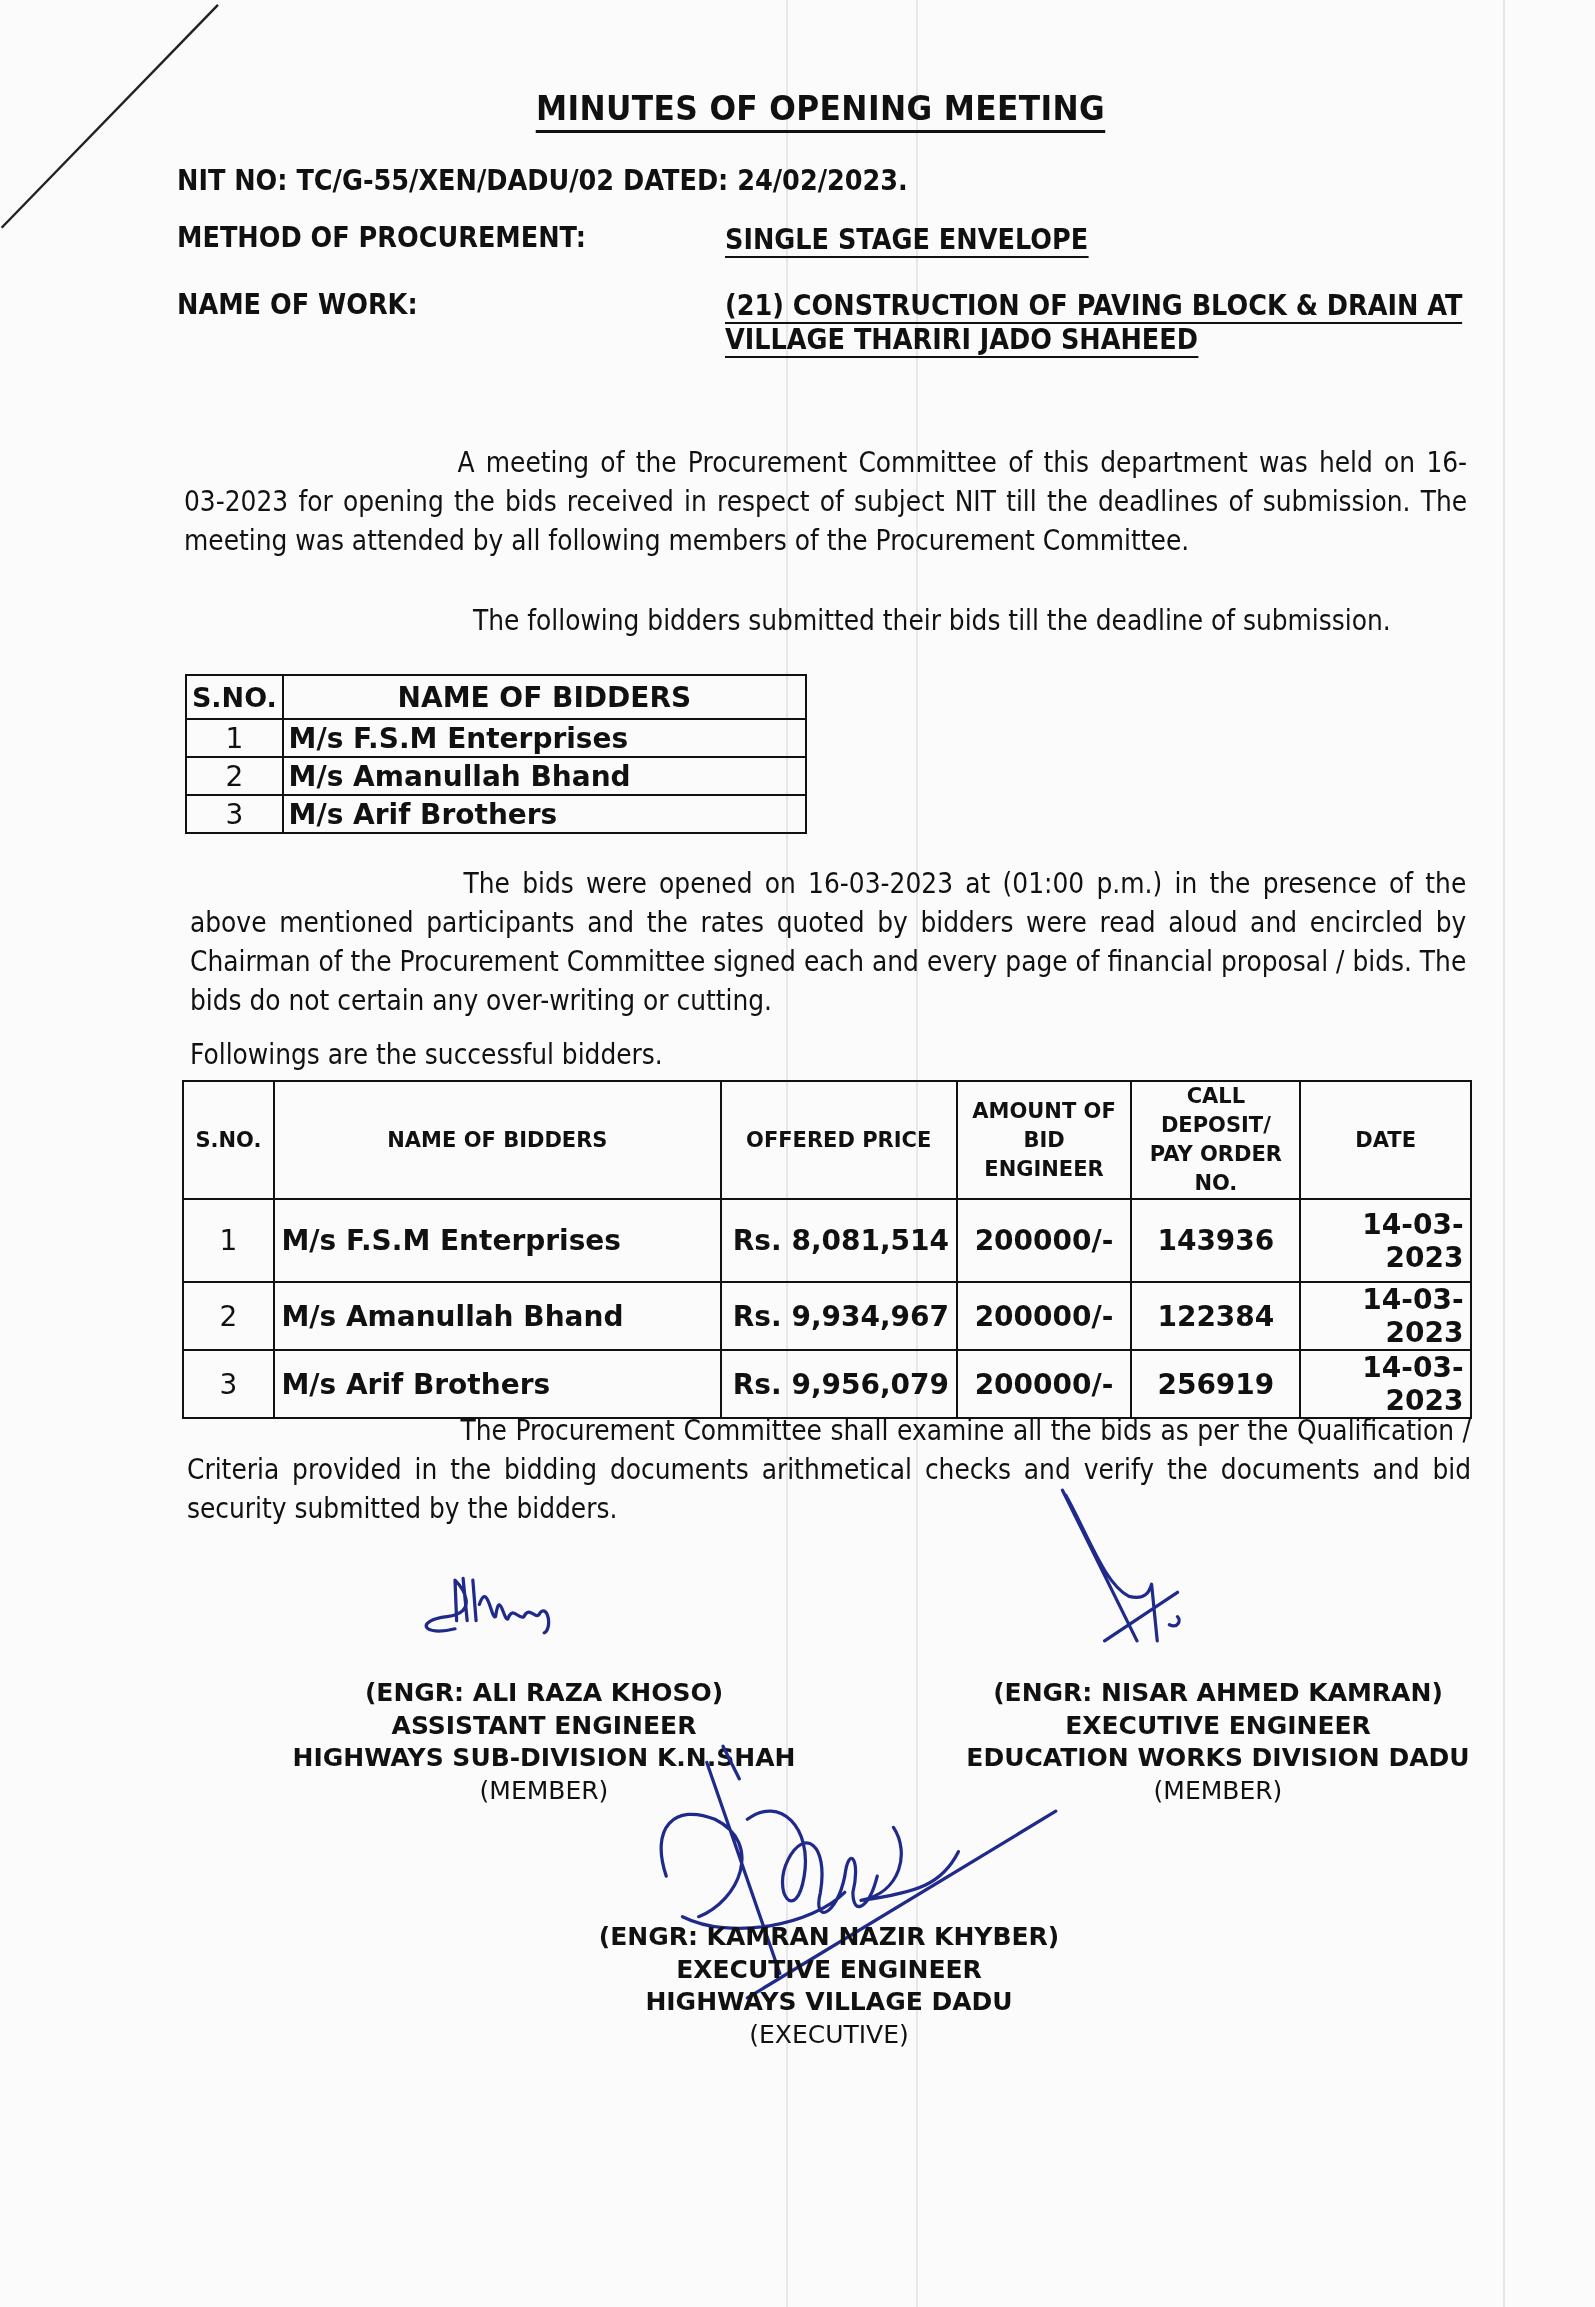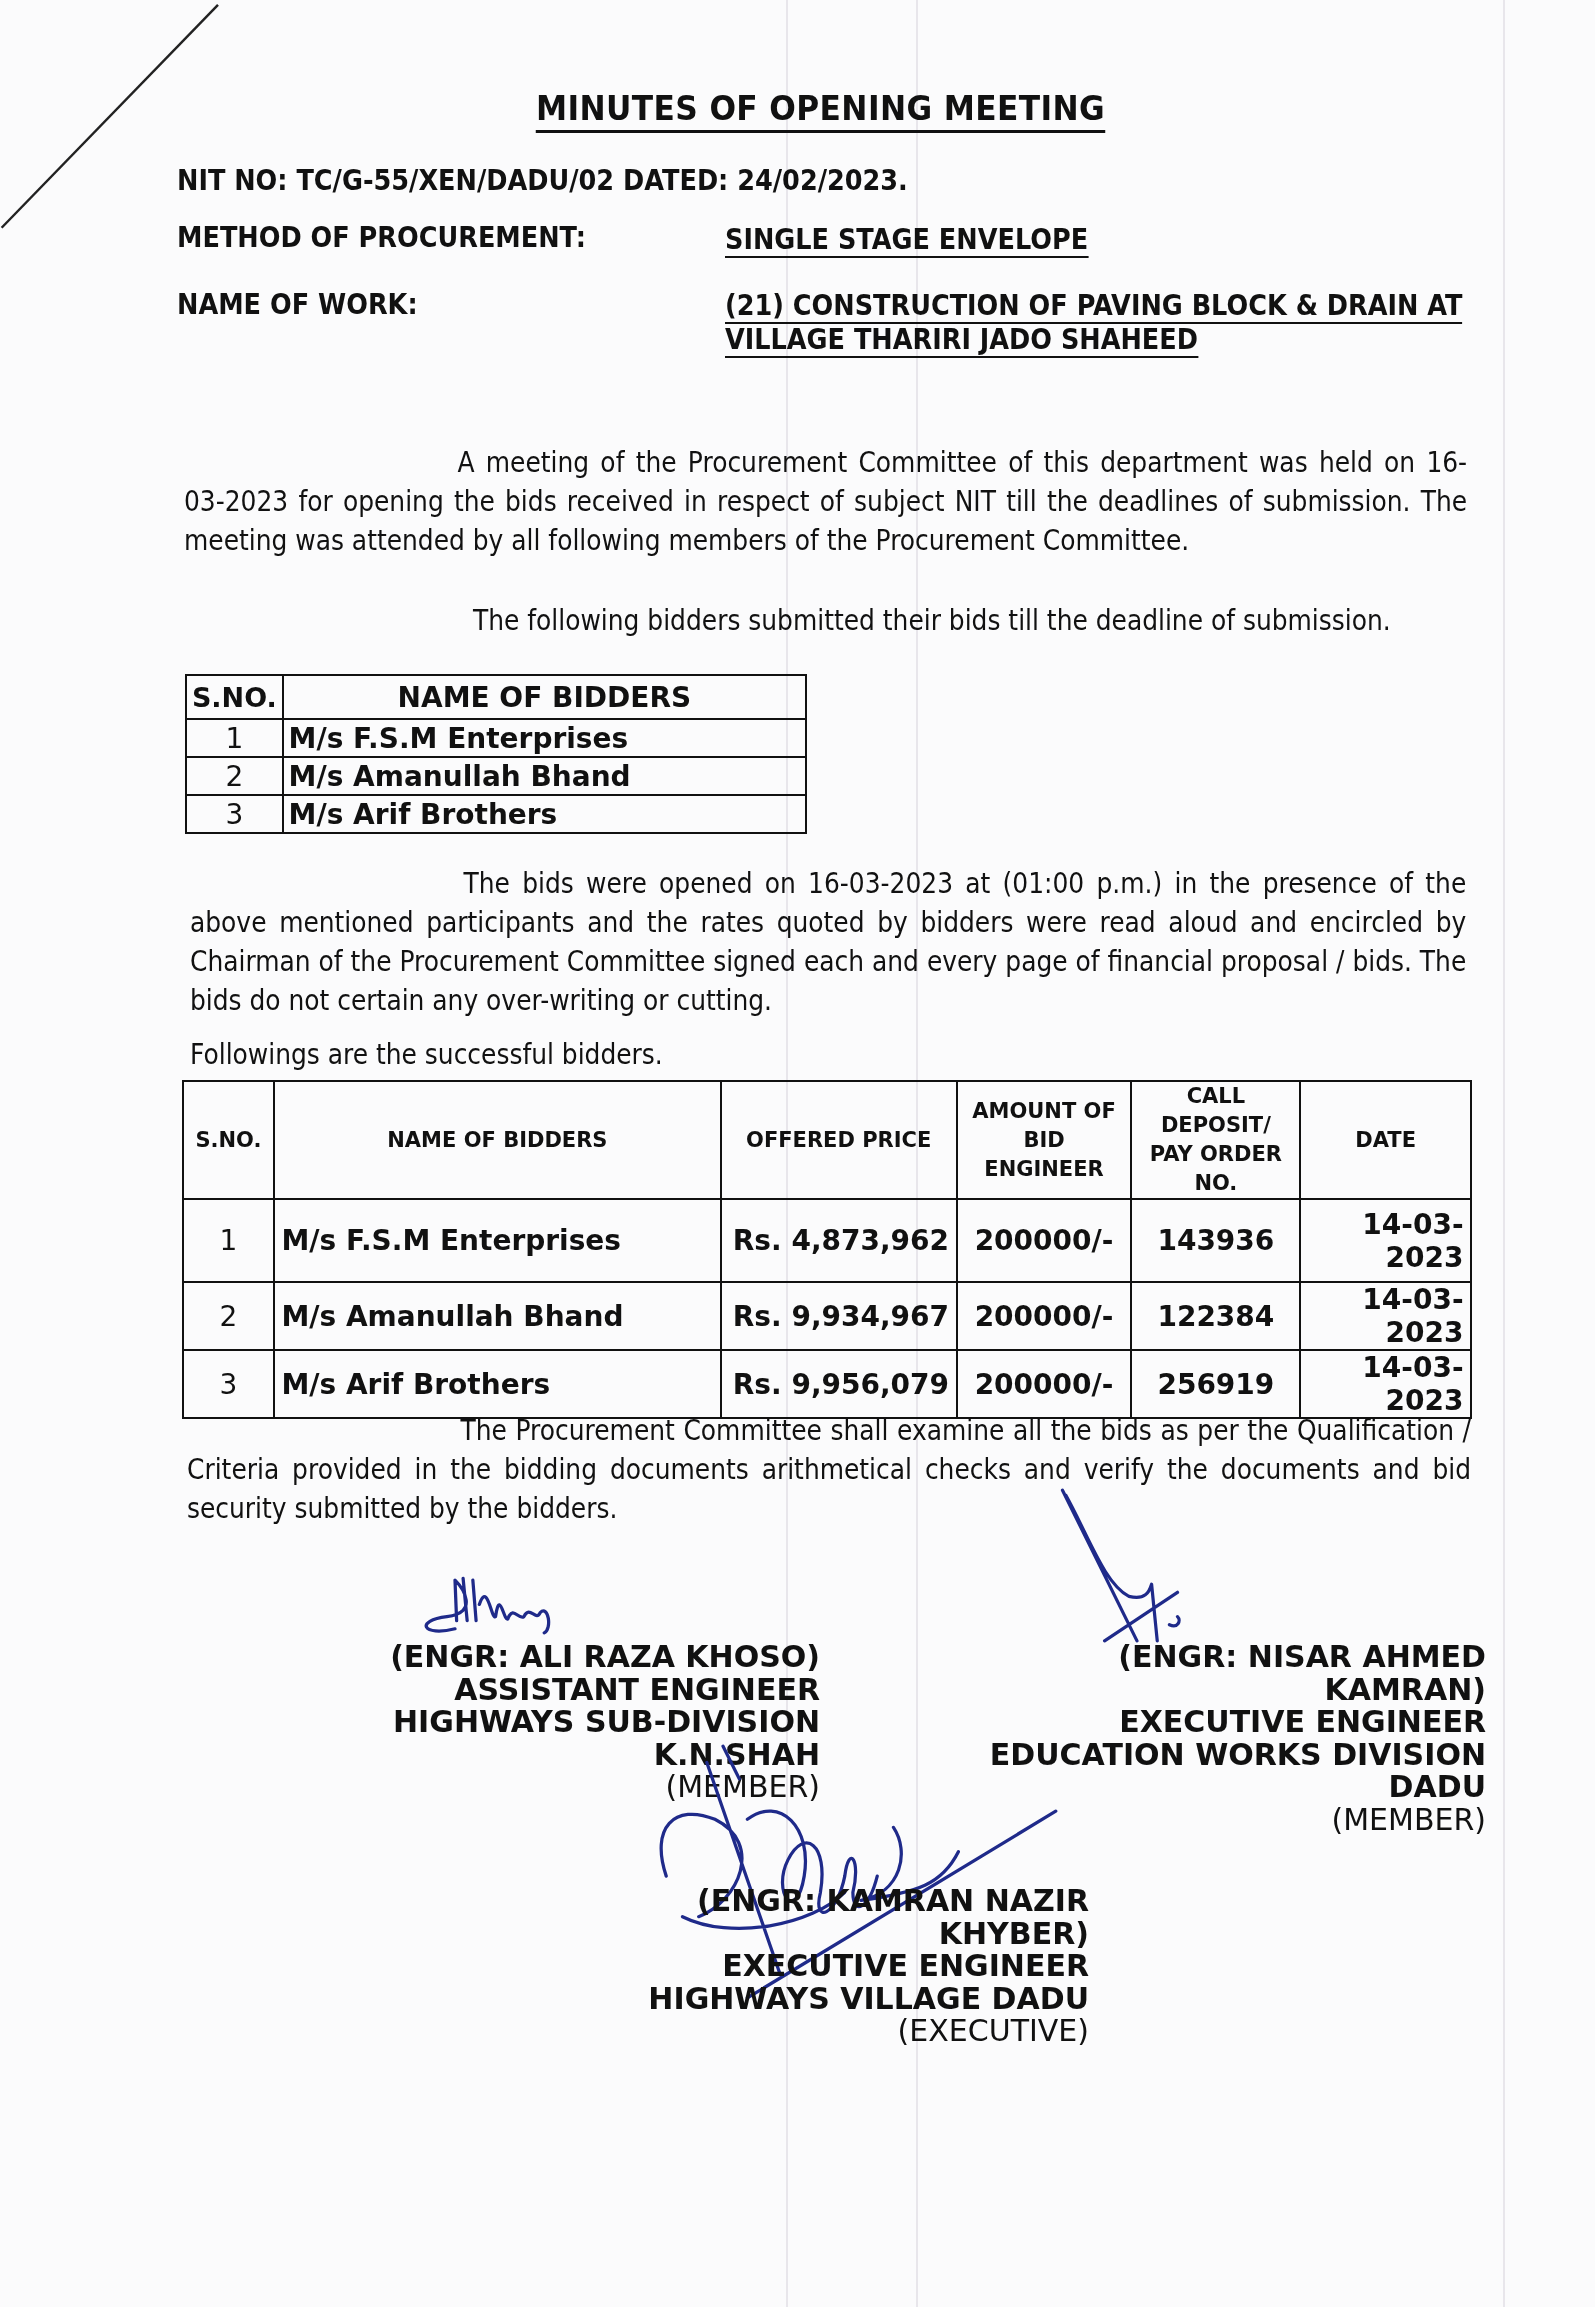--- a/index.html
+++ b/index.html
@@ -37,21 +37,21 @@
 
   .t2 { left:182px; top:1080px; width:1290px; }
   .t2 th, .t2 td { border:2.4px solid #111; }
   .t2 th { height:88px; font-size:21px; font-weight:bold; text-align:center; line-height:29px; padding:0 3.2px; }
   .t2 td { height:65px; font-size:28px; font-weight:bold; padding:0 6.5px; }
   .t2 td.sno { text-align:center; font-weight:normal; }
   .t2 td.price, .t2 td.date { text-align:right; }
   .t2 td.sec, .t2 td.order { text-align:center; }
   .t2 tr.r1 td { height:81px; }
 
-  .sig-block { text-align:right; font-weight:bold; font-size:30px; line-height:32.5px; }
+  .sig-block { text-align:center; font-weight:bold; font-size:25px; line-height:32.5px;margin-top:36px; }
   .sig-block .role { font-weight:normal; }
   .ink { stroke:#1f2a8a; fill:none; stroke-linecap:round; stroke-linejoin:round; }
   .fold { background:rgba(150,140,160,0.18); width:1.6px; height:2307px; top:0; }
 </style>
 </head>
 <body>
 
 <div class="abs fold" style="left:786px;"></div>
 <div class="abs fold" style="left:916px;"></div>
 <div class="abs fold" style="left:1503px;"></div>
@@ -116,21 +116,21 @@
     <th>S.NO.</th>
     <th>NAME OF BIDDERS</th>
     <th>OFFERED PRICE</th>
     <th><span>AMOUNT OF</span><br><span>BID ENGINEER</span></th>
     <th><span>CALL DEPOSIT/</span><br><span>PAY ORDER NO.</span></th>
     <th>DATE</th>
   </tr>
   <tr class="r1">
     <td class="sno">1</td>
     <td>M/s F.S.M Enterprises</td>
-    <td class="price">Rs. 4,873,962</td>
+    <td class="price">Rs. 8,081,514</td>
     <td class="sec">200000/-</td>
     <td class="order">143936</td>
     <td class="date">14-03-2023</td>
   </tr>
   <tr>
     <td class="sno">2</td>
     <td>M/s Amanullah Bhand</td>
     <td class="price">Rs. 9,934,967</td>
     <td class="sec">200000/-</td>
     <td class="order">122384</td>

